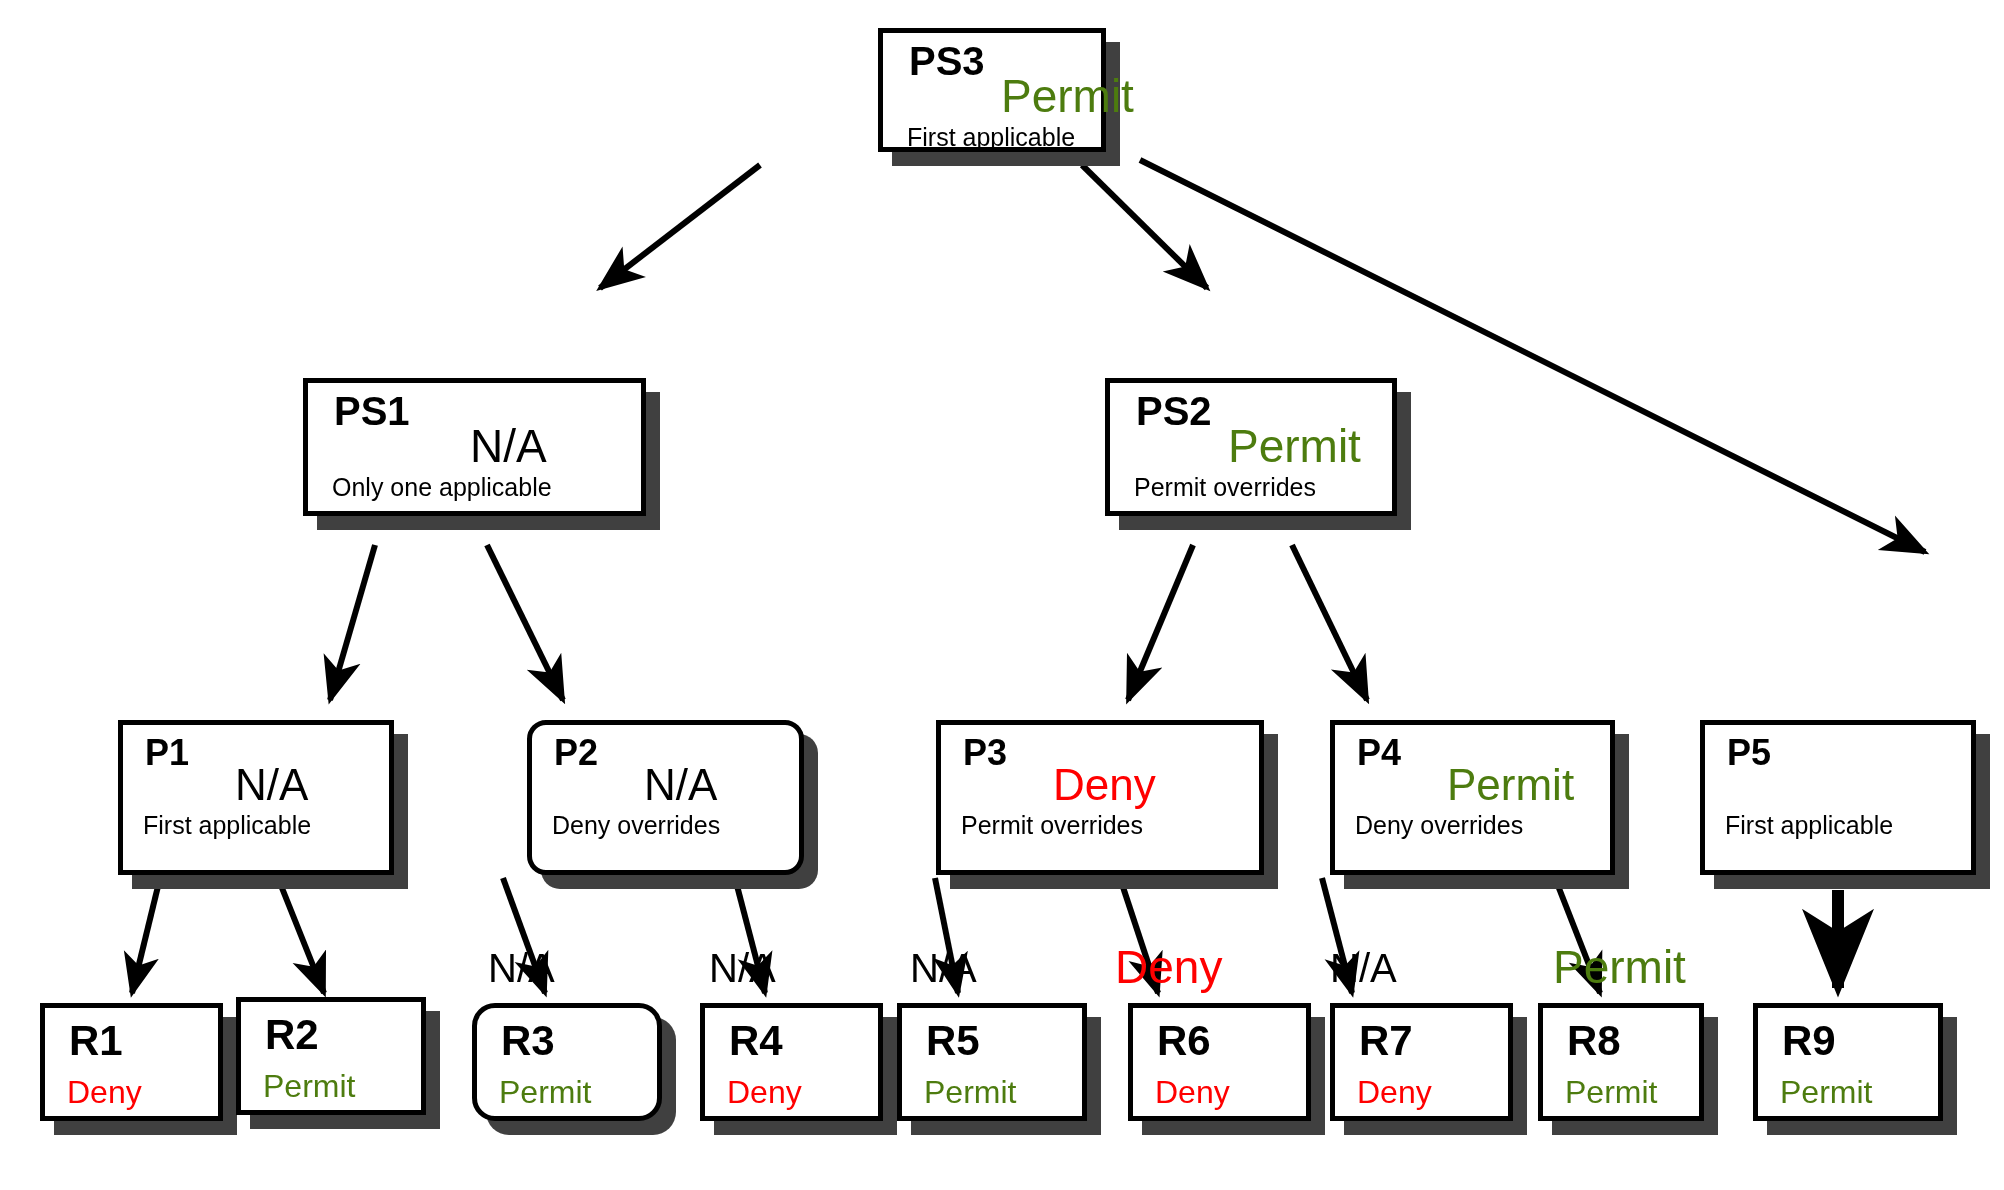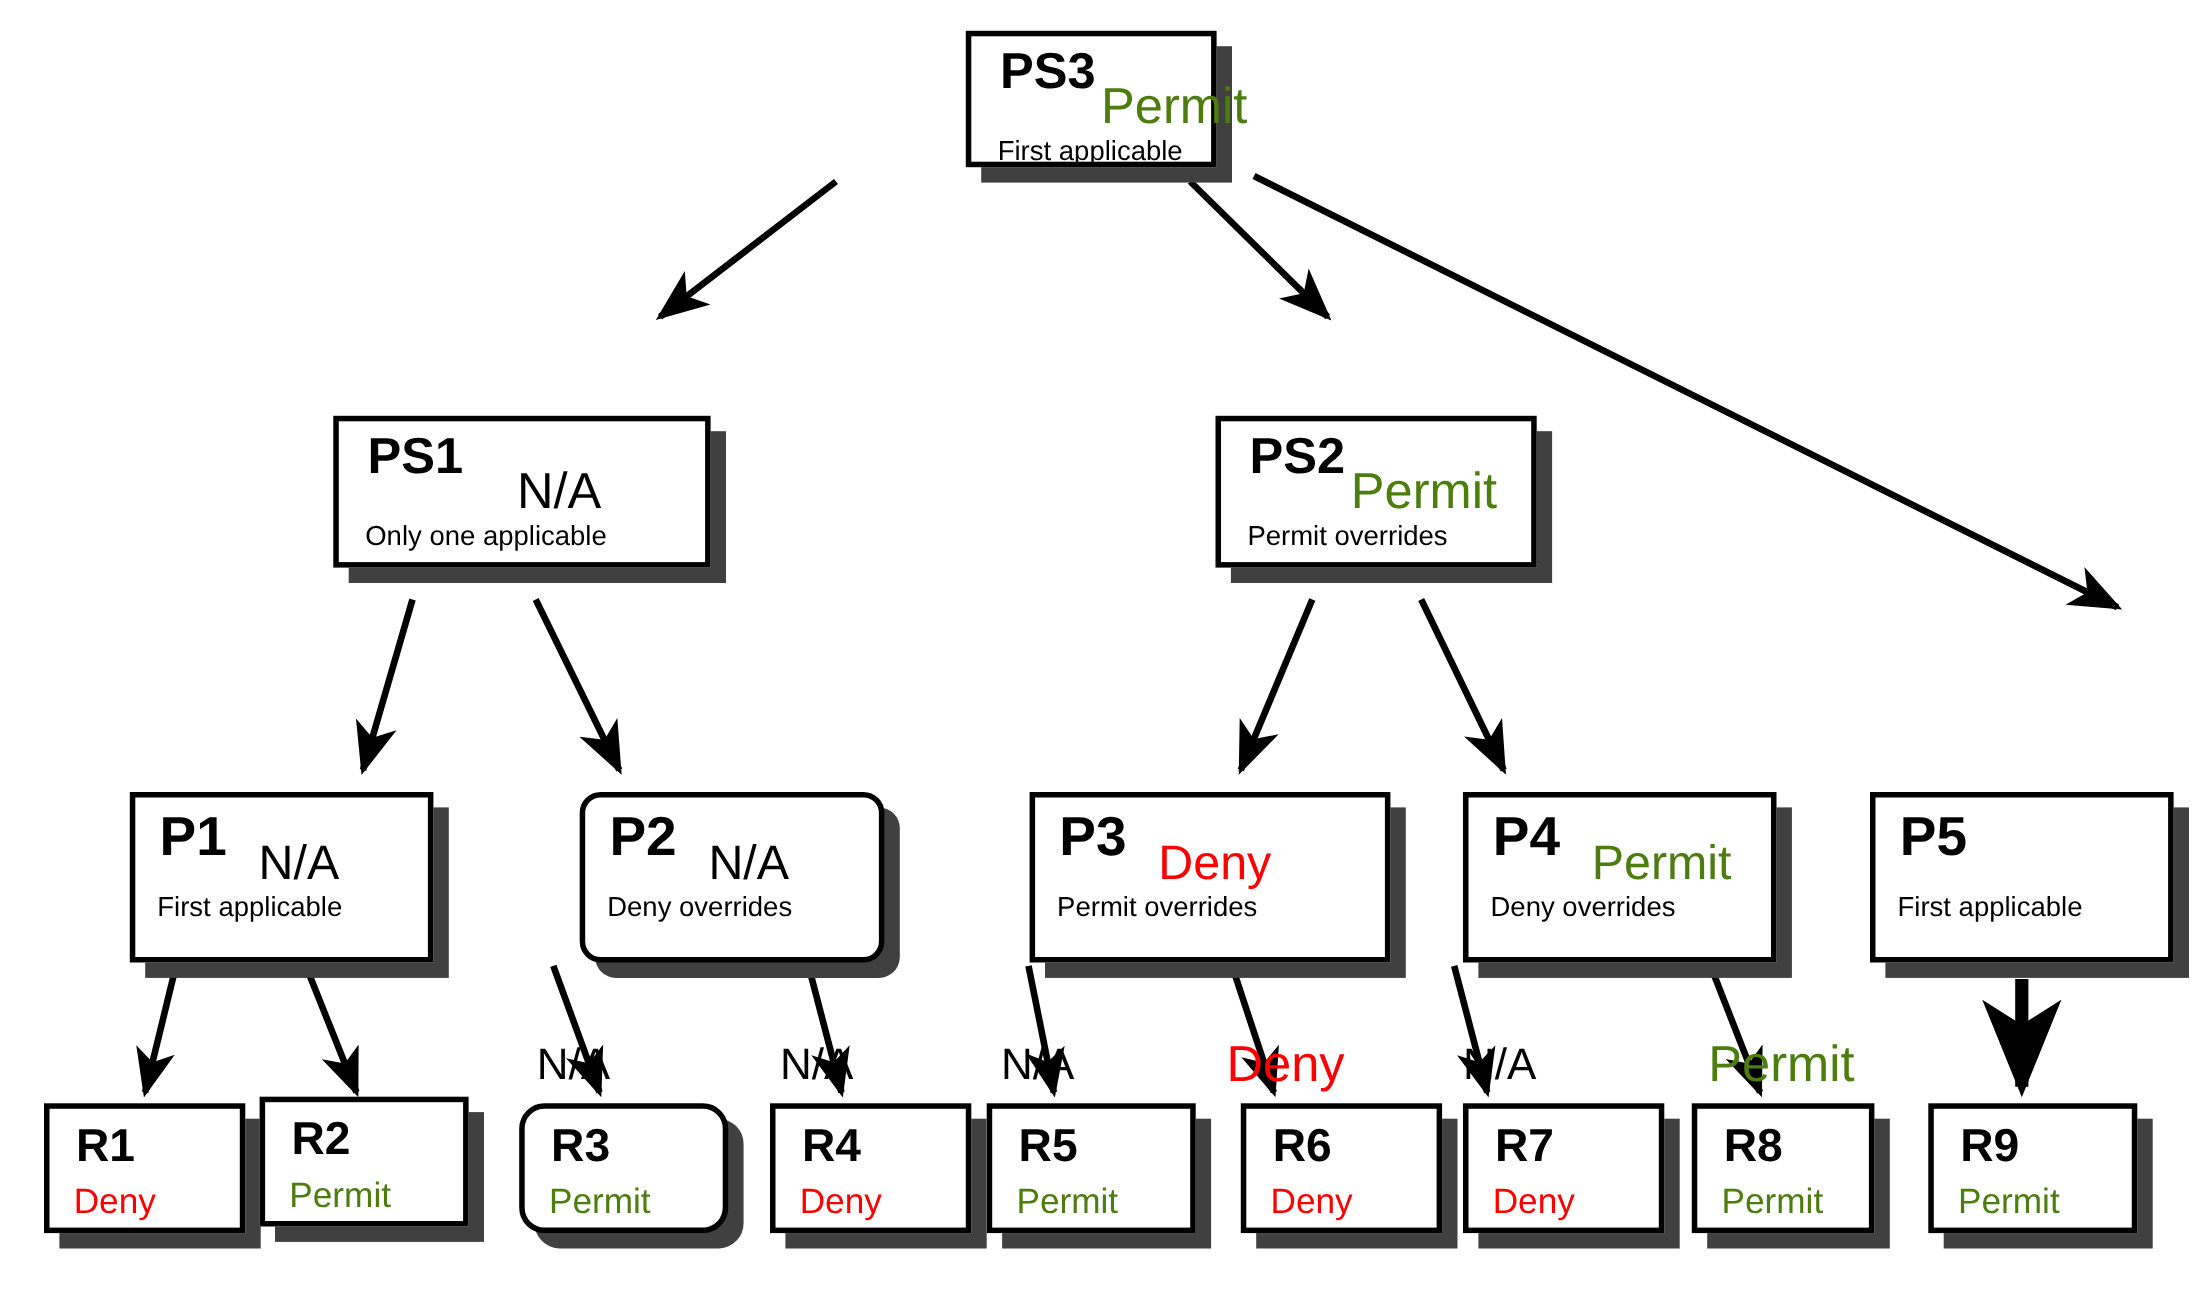--- a/index.html
+++ b/index.html
@@ -51,25 +51,25 @@
   }
   .n-algo {
     position: absolute;
     color: #000000;
     font-weight: normal;
     line-height: 1;
     white-space: nowrap;
   }
 
   
-  .node.ps .n-title   { left: 26px; top: 8px;  font-size: 46px; }
+  .node.ps .n-title   { left: 26px; top: 8px;  font-size: 40px; }
   .node.ps .n-verdict { left: 118px; top: 40px; font-size: 46px; }
   .node.ps .n-algo    { left: 24px; top: 92px; font-size: 25px; }
 
-  .node.pol .n-title   { left: 22px; top: 10px; font-size: 50px; }
+  .node.pol .n-title   { left: 22px; top: 10px; font-size: 36px; }
   .node.pol .n-verdict { left: 112px; top: 38px; font-size: 44px; }
   .node.pol .n-algo    { left: 20px; top: 88px; font-size: 25px; }
 
   
   .node.rule .n-title   { left: 24px; top: 12px; font-size: 42px; }
   .node.rule .n-verdict { left: 22px; top: 68px; font-size: 32px; }
 
   .verdict-permit { color: #4d7c0f; }
   .verdict-deny   { color: #ff0000; }
   .verdict-na     { color: #000000; }

